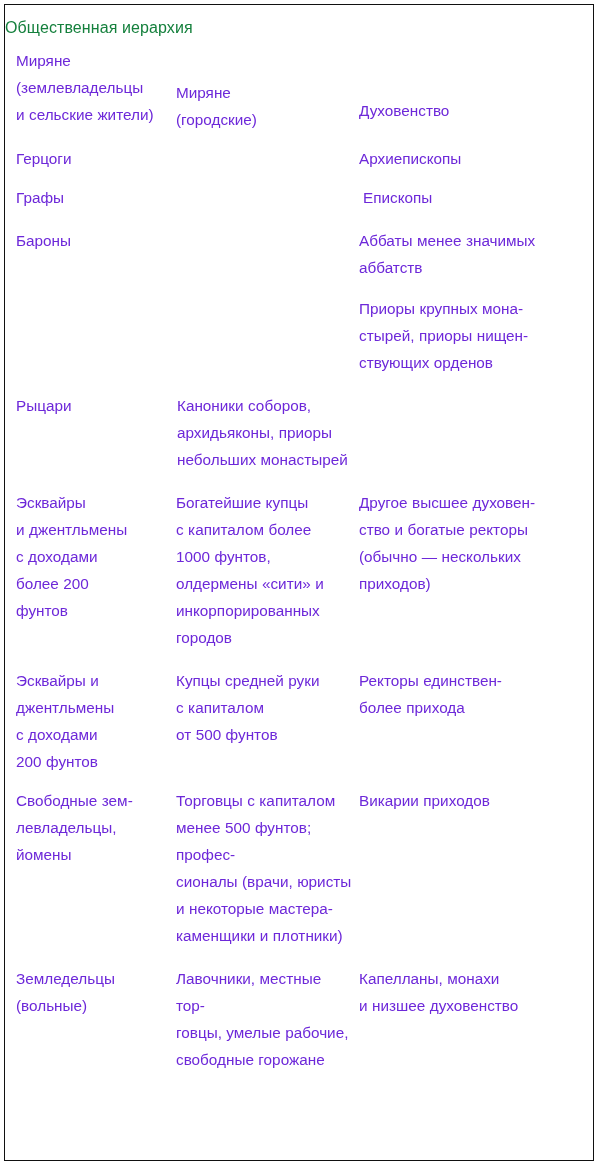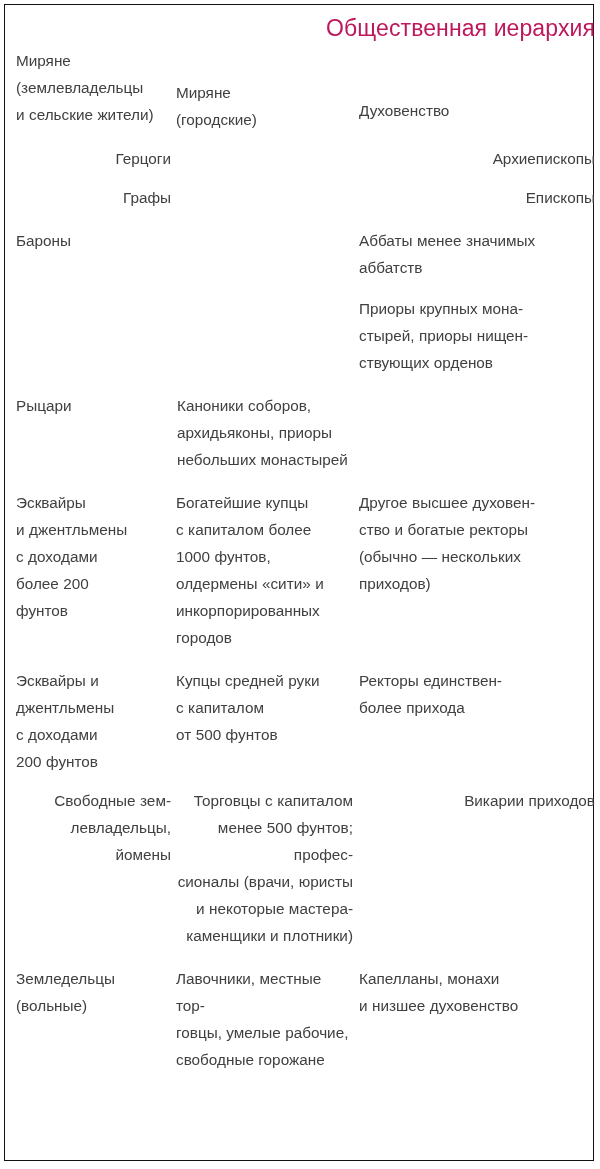--- a/index.html
+++ b/index.html
@@ -33,26 +33,26 @@
     border: 1.4px solid #111111;
     box-sizing: border-box;
     background: #ffffff;
   }
 
   .title {
     position: absolute;
     left: 0;
     top: 8px;
     width: 590px;
-    text-align: right;
-    font-size: 23px;
+    text-align: left;
+    font-size: 16px;
     line-height: 30px;
     font-weight: 400;
     letter-spacing: 0.1px;
-    color: #be185d;
+    color: #15803d;
     white-space: nowrap;
   }
 
   
   .table {
     position: absolute;
     left: 0;
     top: 42px;
     width: 590px;
   }
@@ -61,37 +61,37 @@
     display: flex;
     align-items: flex-start;
     width: 100%;
   }
 
   .cell {
     box-sizing: border-box;
     font-size: 15.3px;
     line-height: 27px;
     font-weight: 400;
-    color: #404040;
+    color: #6d28d9;
     white-space: pre-line;
     word-spacing: 0.2px;
   }
 
   .c1 { width: 166px; padding-left: 11px; }
   .c2 { width: 182px; padding-left: 5px; }
   .c3 { width: 242px; padding-left: 6px; }
 
   .cell.empty { white-space: normal; }
 
   
   .head .c1 { padding-top: 0px; }
   .head .c2 { padding-top: 32px; }
   .head .c3 { padding-top: 50px; }
   .gap-sm { margin-top: 14px; }
-  .gap-md { margin-top: 12px; text-align: right; }
+  .gap-md { margin-top: 12px; }
   .gap-lg { margin-top: 16px; }
 
   .indent-sm { padding-left: 10px; }
 
   sup.star {
     font-size: 11px;
     line-height: 0;
     vertical-align: super;
   }
 </style>

